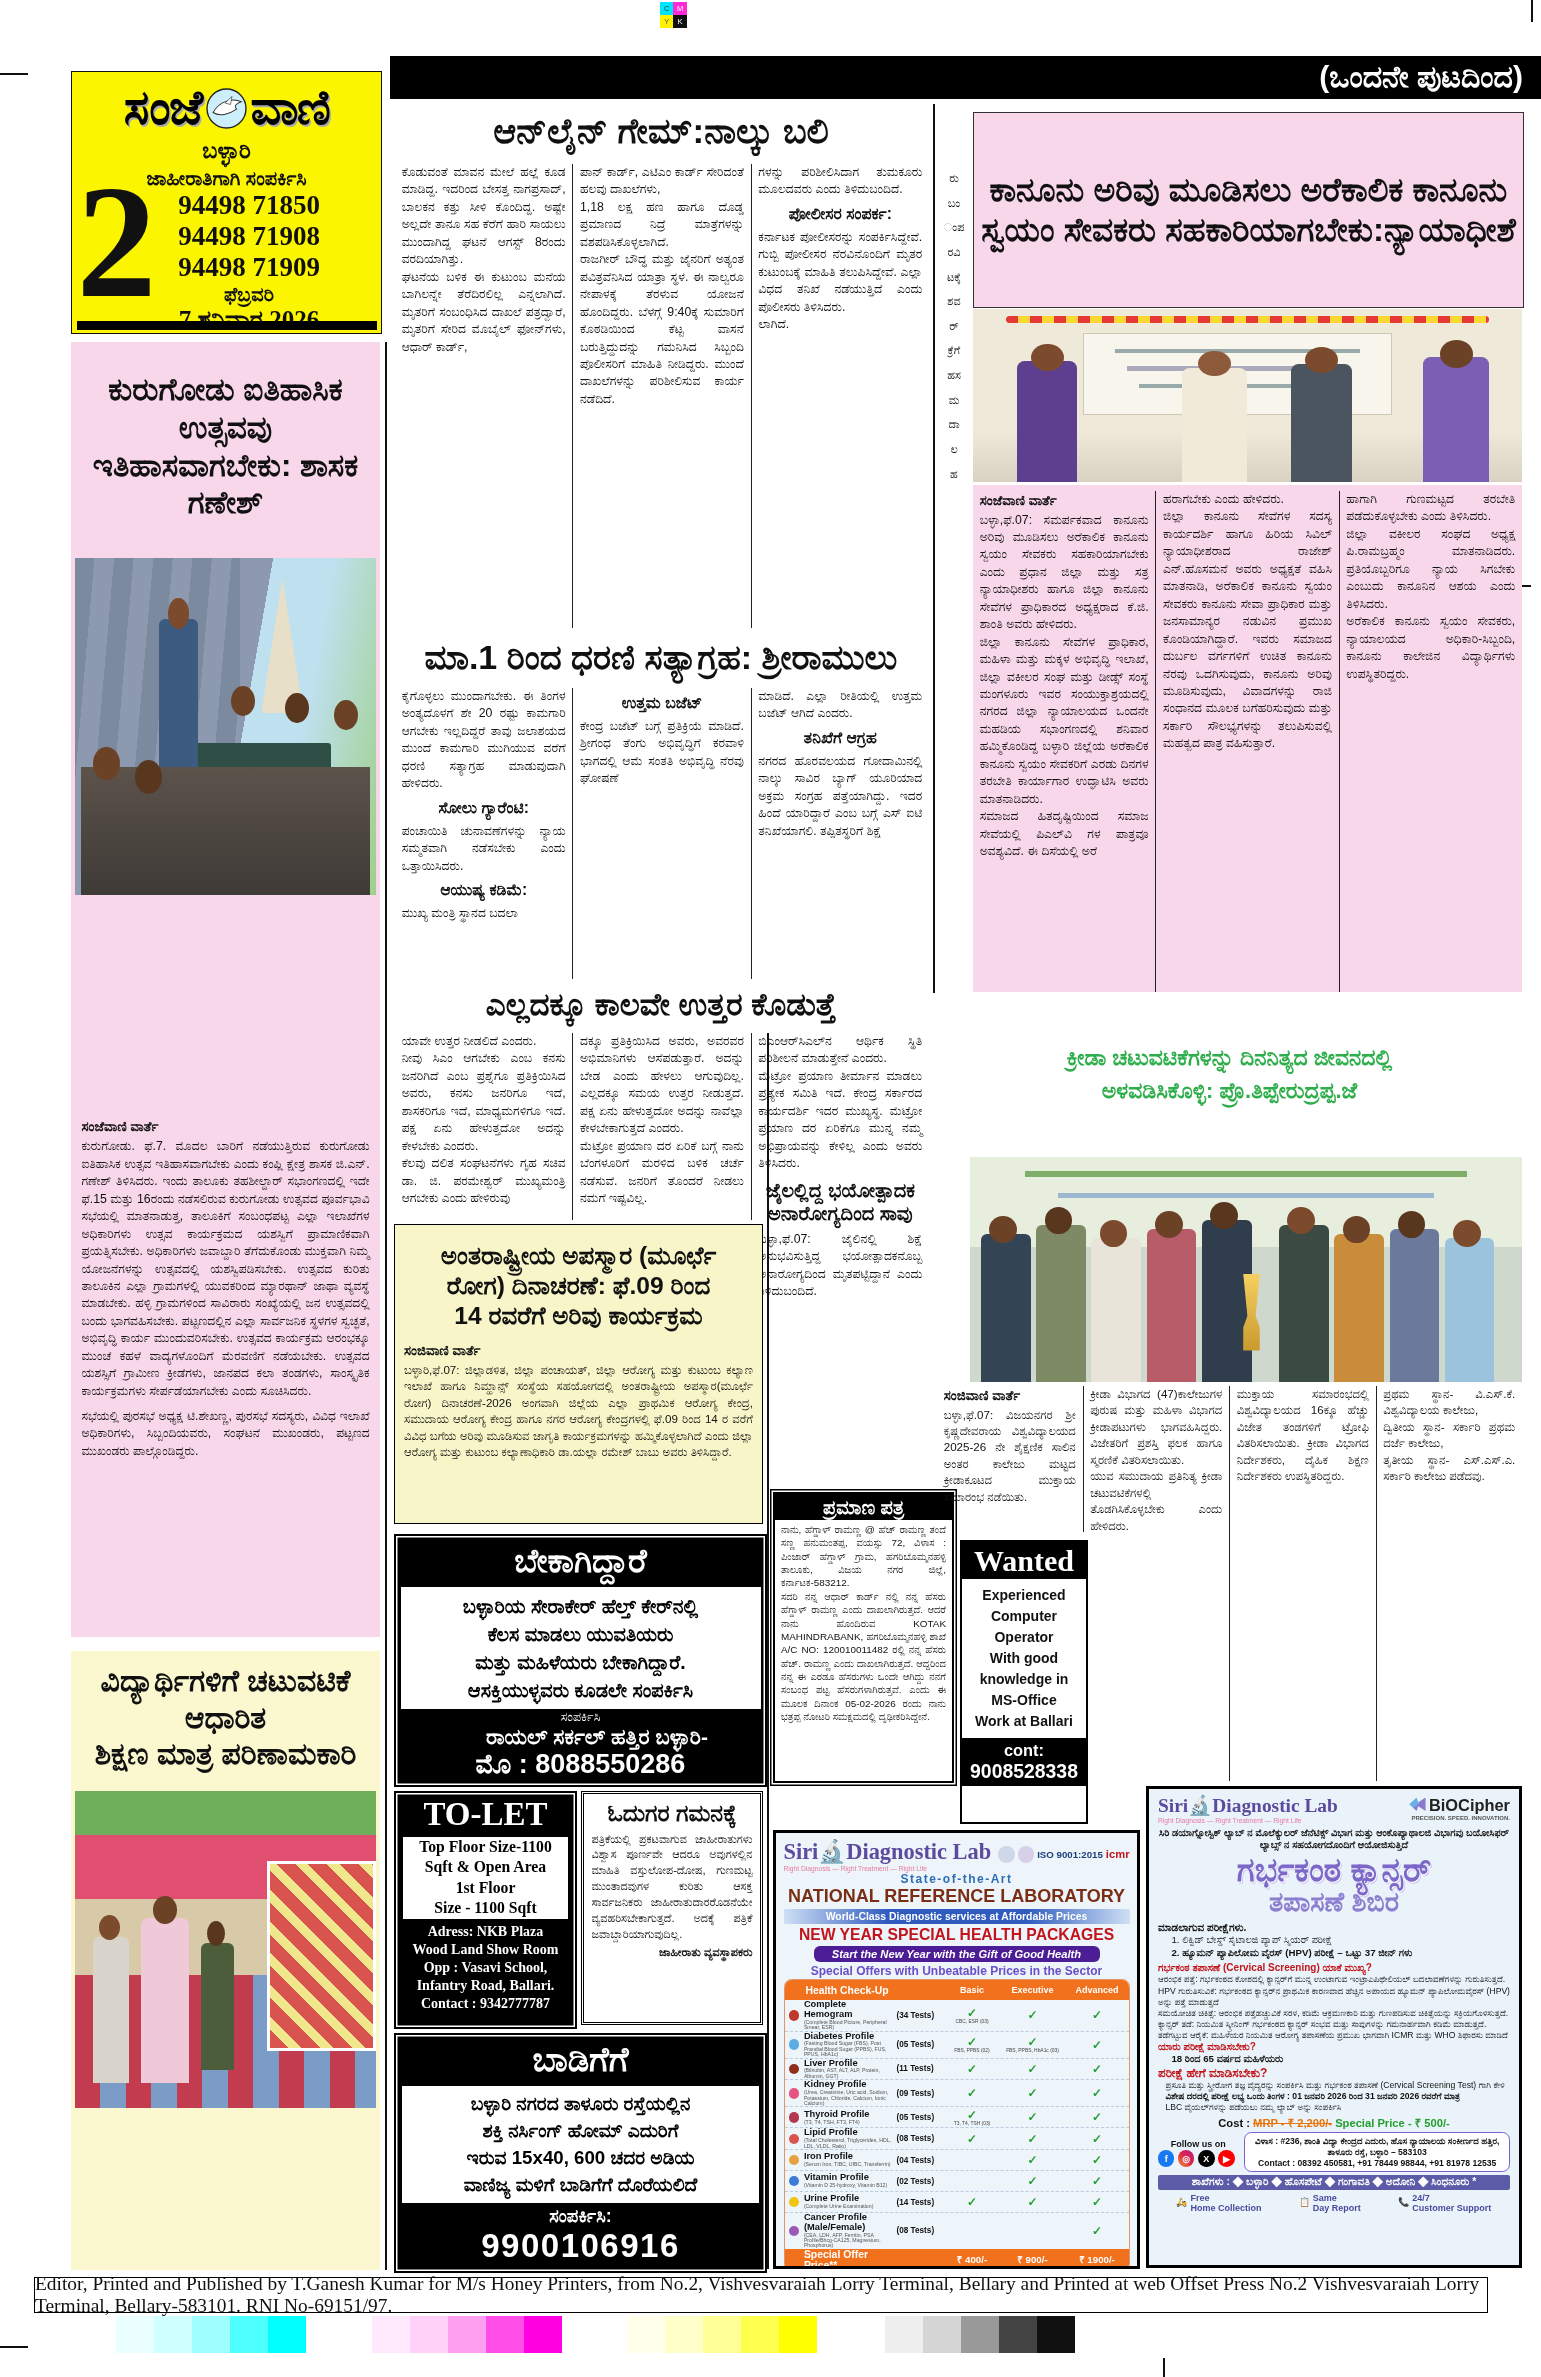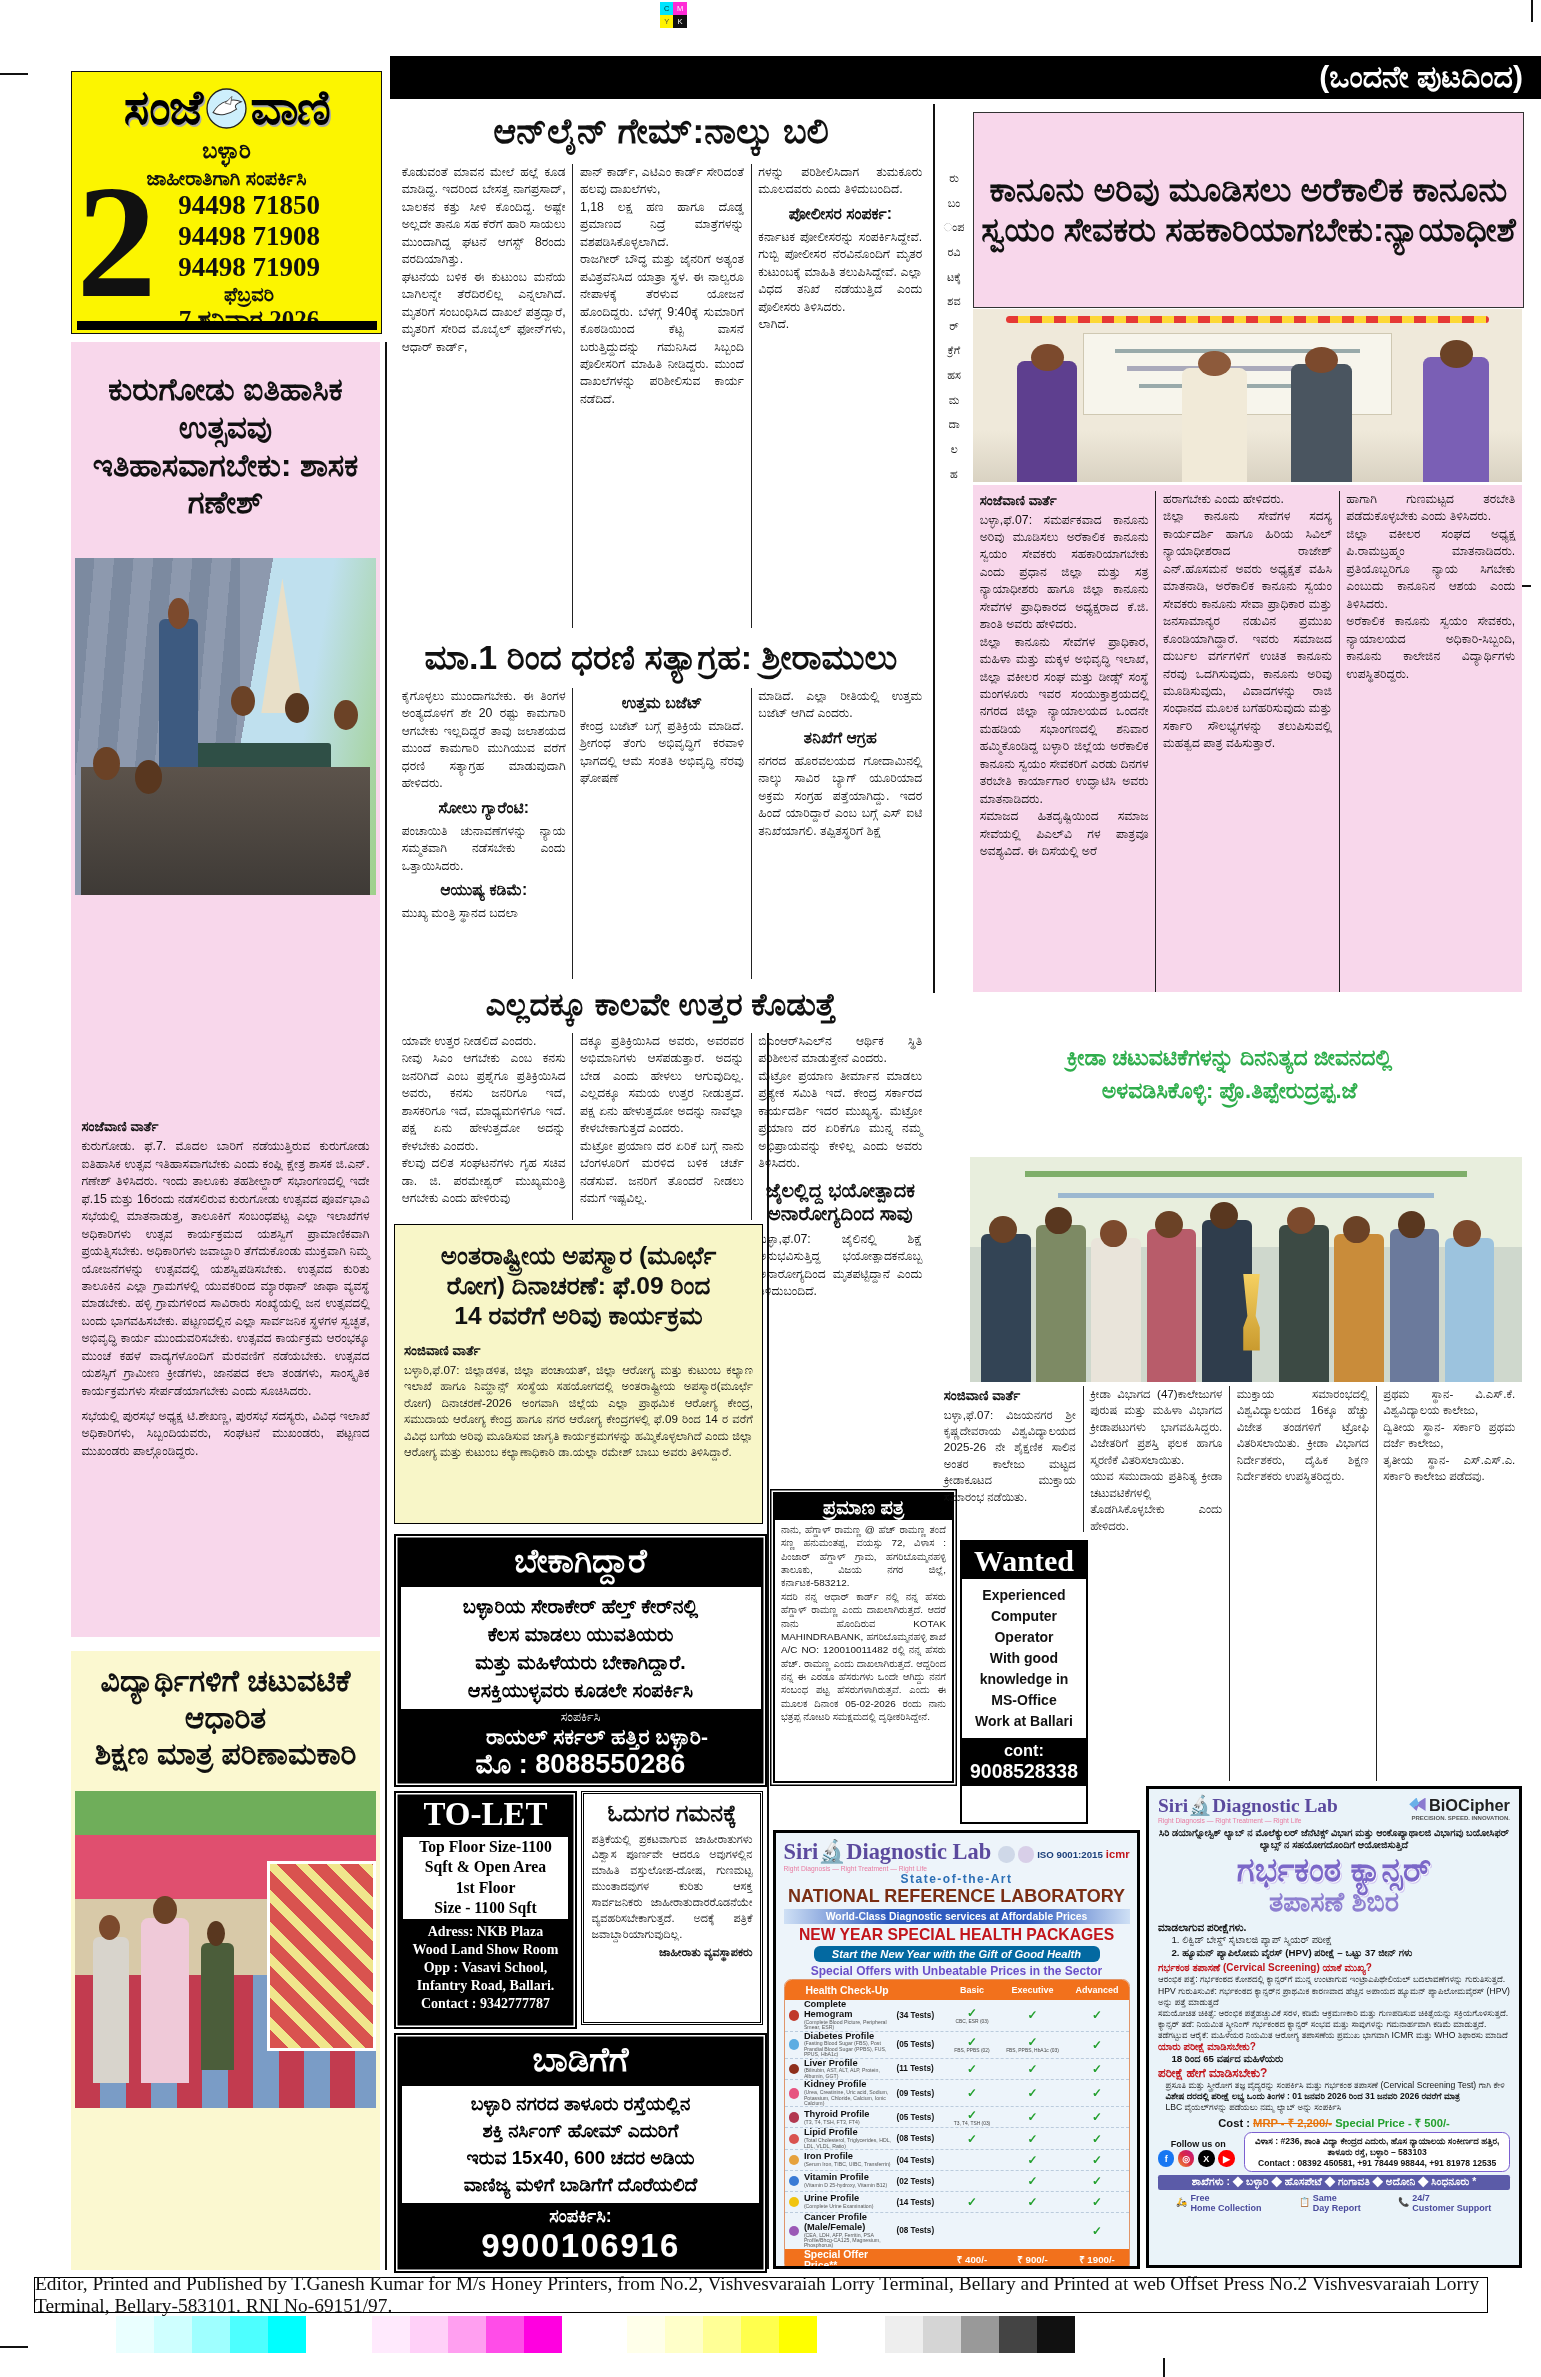--- a/index.html
+++ b/index.html
@@ -391,21 +391,21 @@
         <span style="width:16.4px;height:16.4px;border-radius:50%;background:#cfd8e8;display:inline-block;"></span>
         <span style="width:16.4px;height:16.4px;border-radius:50%;background:#d8cfe8;display:inline-block;"></span>
         <b style="color:#1b3f7a;font-size:9.7px;">ISO 9001:2015</b>
         <b style="color:#C2151B;font-size:11.2px;">icmr</b>
       </div>
     </div>
     <div style="text-align:center;color:#2C6FB5;font-weight:bold;font-size:12px;letter-spacing:1.5px;">State-of-the-Art</div>
     <div style="text-align:center;color:#7A2E14;font-weight:bold;font-size:18px;">NATIONAL REFERENCE LABORATORY</div>
     <div style="background:linear-gradient(90deg,#cfe0f5,#2F5BBF 30%,#2F5BBF 70%,#cfe0f5);color:#fff;font-weight:bold;text-align:center;font-size:10.4px;padding:2.2px 0;margin:2.2px 0;">World-Class Diagnostic services at Affordable Prices</div>
     <div class="sec-red" style="text-align:center;font-size:15.7px;">NEW YEAR SPECIAL HEALTH PACKAGES</div>
-    <div style="background:#0369a1;color:#fff;font-style:italic;font-weight:bold;text-align:center;font-size:11.2px;border-radius:6px;margin:1.5px 30px;padding:2.2px 0;">Start the New Year with the Gift of Good Health</div>
+    <div style="background:#4c1d95;color:#fff;font-style:italic;font-weight:bold;text-align:center;font-size:11.2px;border-radius:6px;margin:1.5px 30px;padding:2.2px 0;">Start the New Year with the Gift of Good Health</div>
     <div style="color:#6A4FC8;font-weight:bold;text-align:center;font-size:12px;margin:1.5px 0;">Special Offers with Unbeatable Prices in the Sector</div>
     <div style="border-radius:7.5px;overflow:hidden;border:0.7px solid #e0956a;">
       <div class="trow orange" style="border-bottom:none;">
         <span></span>
         <b style="font-size:10.4px;padding-left:1.5px;">Health Check-Up</b>
         <span></span>
         <b style="font-size:9px;text-align:center;">Basic</b>
         <b style="font-size:9px;text-align:center;">Executive</b>
         <b style="font-size:9px;text-align:center;">Advanced</b>
       </div>

